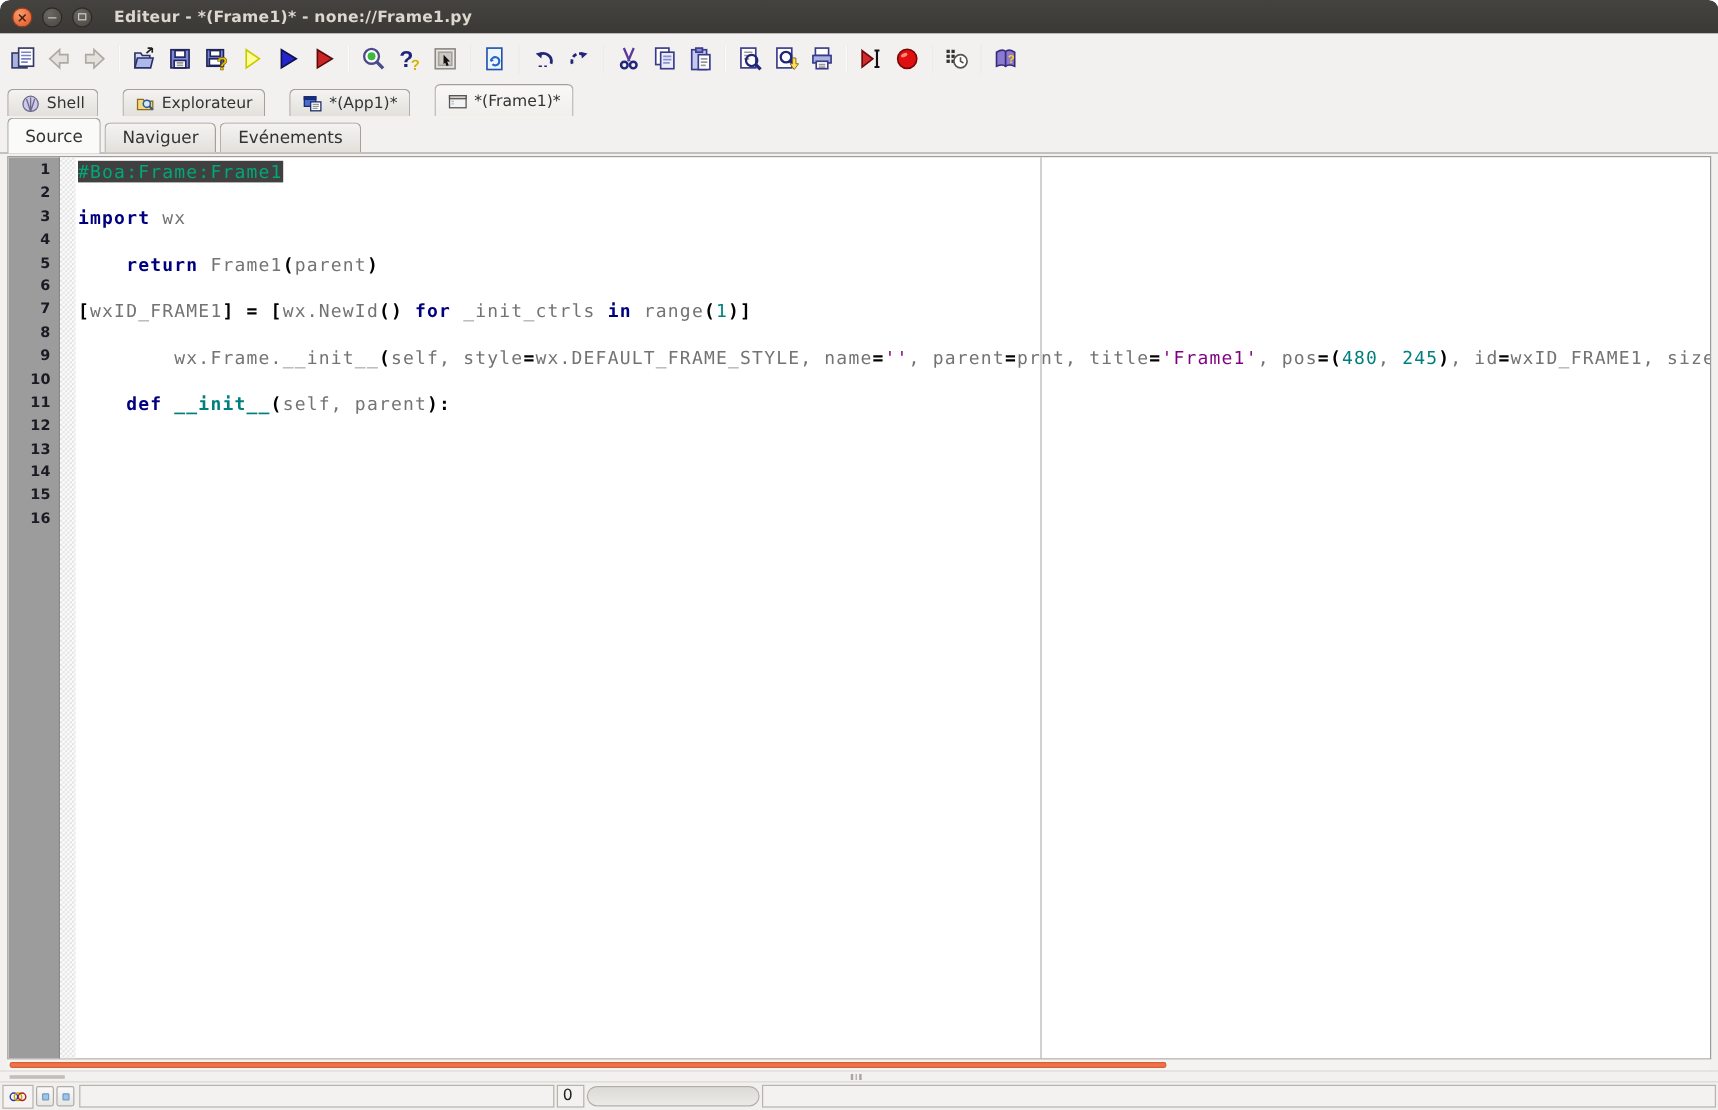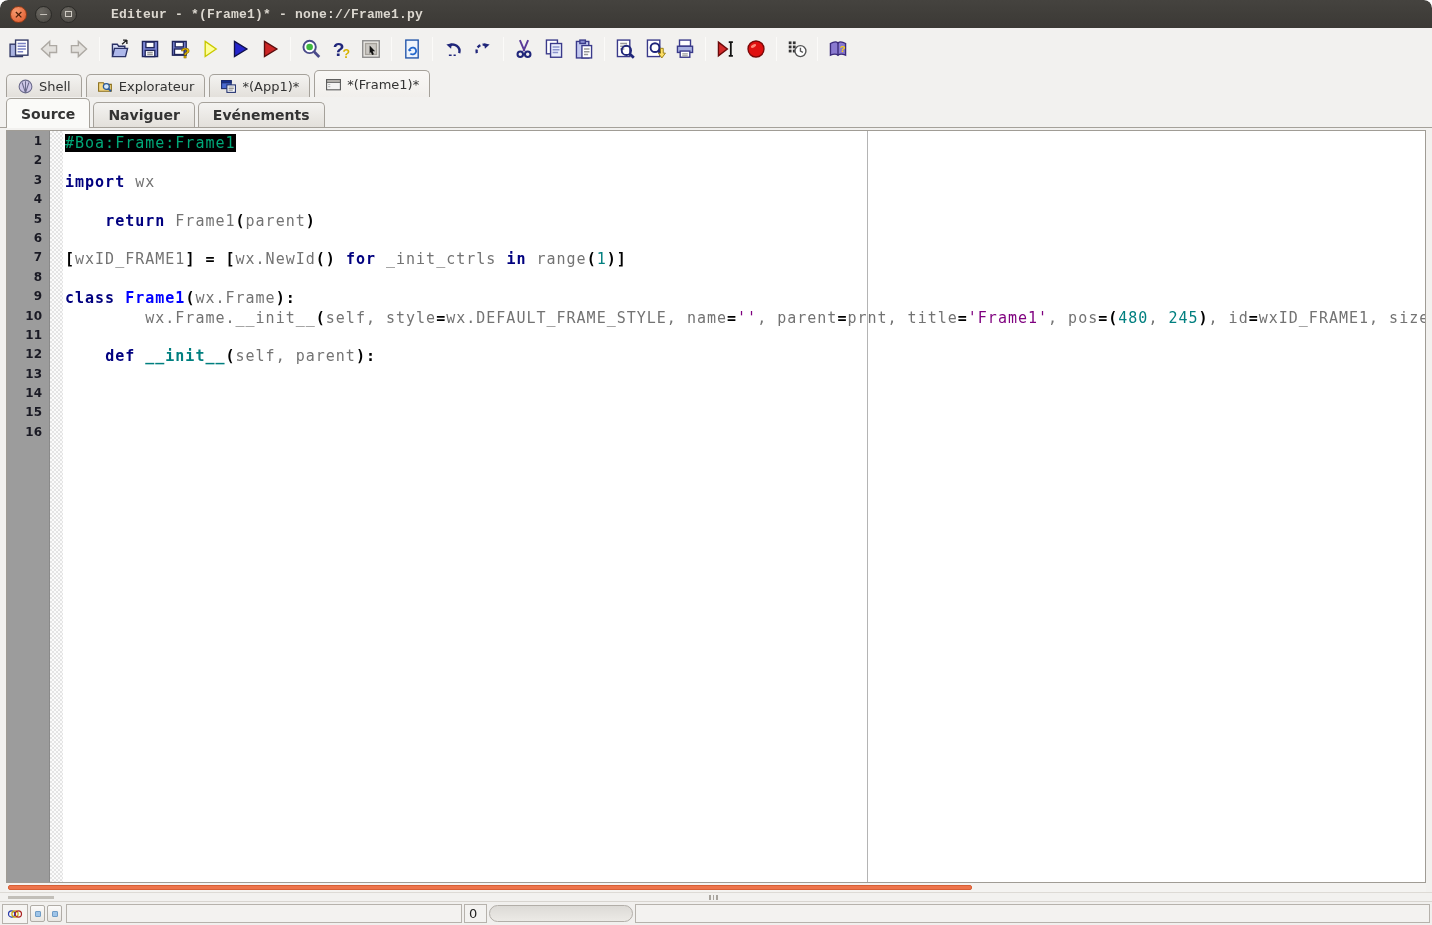--- a/index.html
+++ b/index.html
@@ -6,38 +6,38 @@
   html,body { width:1432px; height:925px; background:#fff; overflow:hidden;
               font-family:"DejaVu Sans","Liberation Sans",sans-serif; }
   .window { width:1432px; height:925px; background:#f2f1ef; border-radius:8px 8px 0 0; overflow:hidden; display:flex; flex-direction:column; }
 
   
   .titlebar { height:28px; background:linear-gradient(#45433f,#3b3935); display:flex; align-items:center; border-radius:8px 8px 0 0; flex:0 0 auto; }
   .wbtn { width:17px; height:17px; border-radius:50%; margin-left:8px; display:flex; align-items:center; justify-content:center;
           background:radial-gradient(circle at 35% 30%, #6b6862, #46443f); border:1px solid #2b2a27; color:#cfcbc3; font-size:11px; line-height:1; cursor:pointer; }
   .wbtn.close { background:radial-gradient(circle at 35% 30%, #f89b70, #dd5427); border:1px solid #8f3c18; color:#4a1d08; margin-left:10px; font-weight:bold; }
   .wbtn .sq { width:7px; height:6px; border:1.5px solid #cfcbc3; display:block; }
-  .titlebar .title { color:#dcd8d0; font-weight:bold; font-size:13px; margin-left:34px; letter-spacing:.2px;font-family:Liberation Mono, monospace; }
+  .titlebar .title { color:#dcd8d0; font-weight:bold; font-size:13px; margin-left:18px; letter-spacing:.2px; }
 
   
   .toolbar { height:41px; display:flex; align-items:center; padding-left:4px; background:#f2f1ef; flex:0 0 auto; }
   .tb { width:28px; height:28px; margin:0 1px; border:1px solid transparent; background:transparent; border-radius:3px; display:flex; align-items:center; justify-content:center; cursor:pointer; }
   .tb svg { width:22px; height:22px; }
   .tsep { width:1px; height:24px; background:#cdcac4; border-right:1px solid #fbfaf8; margin:0 5px; }
 
   
   .maintabs { display:flex; align-items:flex-end; padding-left:6px; height:28px; flex:0 0 auto; }
-  .mtab { display:flex; align-items:center; gap:5px; padding:0 10px; height:23px; margin-right:4px;
+  .mtab { display:flex; align-items:center; gap:5px; padding:0 10px; height:23px; margin-right:20px;
           border:1px solid #a5a19a; border-bottom:none; border-radius:5px 5px 0 0;
           background:linear-gradient(#f4f3f1,#e3e0db); font-size:13px; color:#333; cursor:pointer; position:relative; }
   .mtab.active { height:27px; background:linear-gradient(#f9f8f6,#f1efec); z-index:2; }
   .mtab svg { width:17px; height:17px; }
 
   
-  .subtabs { display:flex; align-items:flex-end; padding-left:6px; height:31px; border-bottom:1px solid #a5a19a; flex:0 0 auto;font-weight:bold; }
+  .subtabs { display:flex; align-items:flex-end; padding-left:6px; height:31px; border-bottom:1px solid #a5a19a; flex:0 0 auto; }
   .stab { padding:0 14px; height:25px; margin-right:3px; display:flex; align-items:center;
           border:1px solid #a5a19a; border-bottom:none; border-radius:5px 5px 0 0;
           background:linear-gradient(#f4f3f1,#e3e0db); font-size:14px; color:#333; cursor:pointer; position:relative; }
   .stab.active { height:30px; margin-bottom:-1px; background:#fafaf8; z-index:2; }
 
   
   .editor-wrap { margin:2px 6px 0 6px; flex:1 1 auto; border:1px solid #a09c95; background:#fff; display:flex; overflow:hidden; }
   .gutter { width:43px; background:#9c9c9c; border-right:1px solid #8a8a8a; padding-top:3px; flex:0 0 auto; }
   .ln { height:19.4px; line-height:19.4px; text-align:right; padding-right:7px; font:bold 12px "DejaVu Sans",sans-serif; color:#1a1a24; }
   .fold { width:13px; flex:0 0 auto; background-color:#fbfbfb;
@@ -49,21 +49,21 @@
   .edge { position:absolute; top:0; bottom:0; left:804px; width:1px; background:#b4b4b4; }
   .code-line { height:19.4px; line-height:19.4px; white-space:pre; }
   .caret { display:inline-block; width:1.5px; height:15px; background:#000; vertical-align:-2px; margin-right:-1.5px; }
   .tok-kw { color:#00007f; font-weight:bold; }
   .tok-defname { color:#007f7f; font-weight:bold; }
   .tok-classname { color:#0000ff; font-weight:bold; }
   .tok-str { color:#7f007f; }
   .tok-num { color:#007f7f; }
   .tok-op { color:#000; font-weight:bold; }
   .tok-id { color:#737373; }
-  .tok-boa { color:#00a878; background:#000000;margin-top:48px; }
+  .tok-boa { color:#00a878; background:#404040;margin-top:48px; }
 
   
   .hscroll { height:9px; margin:0 6px; background:#f4f3f1; position:relative; flex:0 0 auto; }
   .hthumb { position:absolute; left:2px; top:2px; width:964px; height:5px; border-radius:2px; background:#ed744b; border:1px solid #d85f35; }
   .sash { height:9px; position:relative; background:#f2f1ef; border-top:1px solid #dddad5; flex:0 0 auto; }
   .grip { position:absolute; left:709px; top:2px; display:flex; gap:2px; }
   .grip i { width:1.5px; height:5px; background:#a8a49e; display:block; }
   .sash .mini-line { position:absolute; left:8px; top:3px; width:46px; height:3px; background:#c2bfb9; }
 
   
@@ -349,21 +349,20 @@
       <div class="edge"></div>
       <div id="code-lines">
           <div class="code-line"><span class="caret"></span><span class="tok-boa">#Boa:Frame:Frame1</span></div>
           <div class="code-line"></div>
           <div class="code-line"><span class="tok-kw">import</span><span class="tok-id"> wx</span></div>
           <div class="code-line"></div>
           <div class="code-line"><span class="tok-id">    </span><span class="tok-kw">return</span><span class="tok-id"> Frame1</span><span class="tok-op">(</span><span class="tok-id">parent</span><span class="tok-op">)</span></div>
           <div class="code-line"></div>
           <div class="code-line"><span class="tok-op">[</span><span class="tok-id">wxID_FRAME1</span><span class="tok-op">] = [</span><span class="tok-id">wx.NewId</span><span class="tok-op">() </span><span class="tok-kw">for</span><span class="tok-id"> _init_ctrls </span><span class="tok-kw">in</span><span class="tok-id"> range</span><span class="tok-op">(</span><span class="tok-num">1</span><span class="tok-op">)]</span></div>
           <div class="code-line"></div>
-          <div class="code-line"><span class="tok-kw">class</span><span class="tok-id"> </span><span class="tok-classname">Frame1</span><span class="tok-op">(</span><span class="tok-id">wx.Frame</span><span class="tok-op">):</span></div>
           <div class="code-line"><span class="tok-id">        wx.Frame.__init__</span><span class="tok-op">(</span><span class="tok-id">self, style</span><span class="tok-op">=</span><span class="tok-id">wx.DEFAULT_FRAME_STYLE, name</span><span class="tok-op">=</span><span class="tok-str">''</span><span class="tok-id">, parent</span><span class="tok-op">=</span><span class="tok-id">prnt, title</span><span class="tok-op">=</span><span class="tok-str">'Frame1'</span><span class="tok-id">, pos</span><span class="tok-op">=(</span><span class="tok-num">480</span><span class="tok-id">, </span><span class="tok-num">245</span><span class="tok-op">)</span><span class="tok-id">, id</span><span class="tok-op">=</span><span class="tok-id">wxID_FRAME1, size</span></div>
           <div class="code-line"></div>
           <div class="code-line"><span class="tok-id">    </span><span class="tok-kw">def</span><span class="tok-id"> </span><span class="tok-defname">__init__</span><span class="tok-op">(</span><span class="tok-id">self, parent</span><span class="tok-op">):</span></div>
           <div class="code-line"></div>
         </div>
     </div>
   </div>
 
   <div class="hscroll">
     <div class="hthumb"></div>

